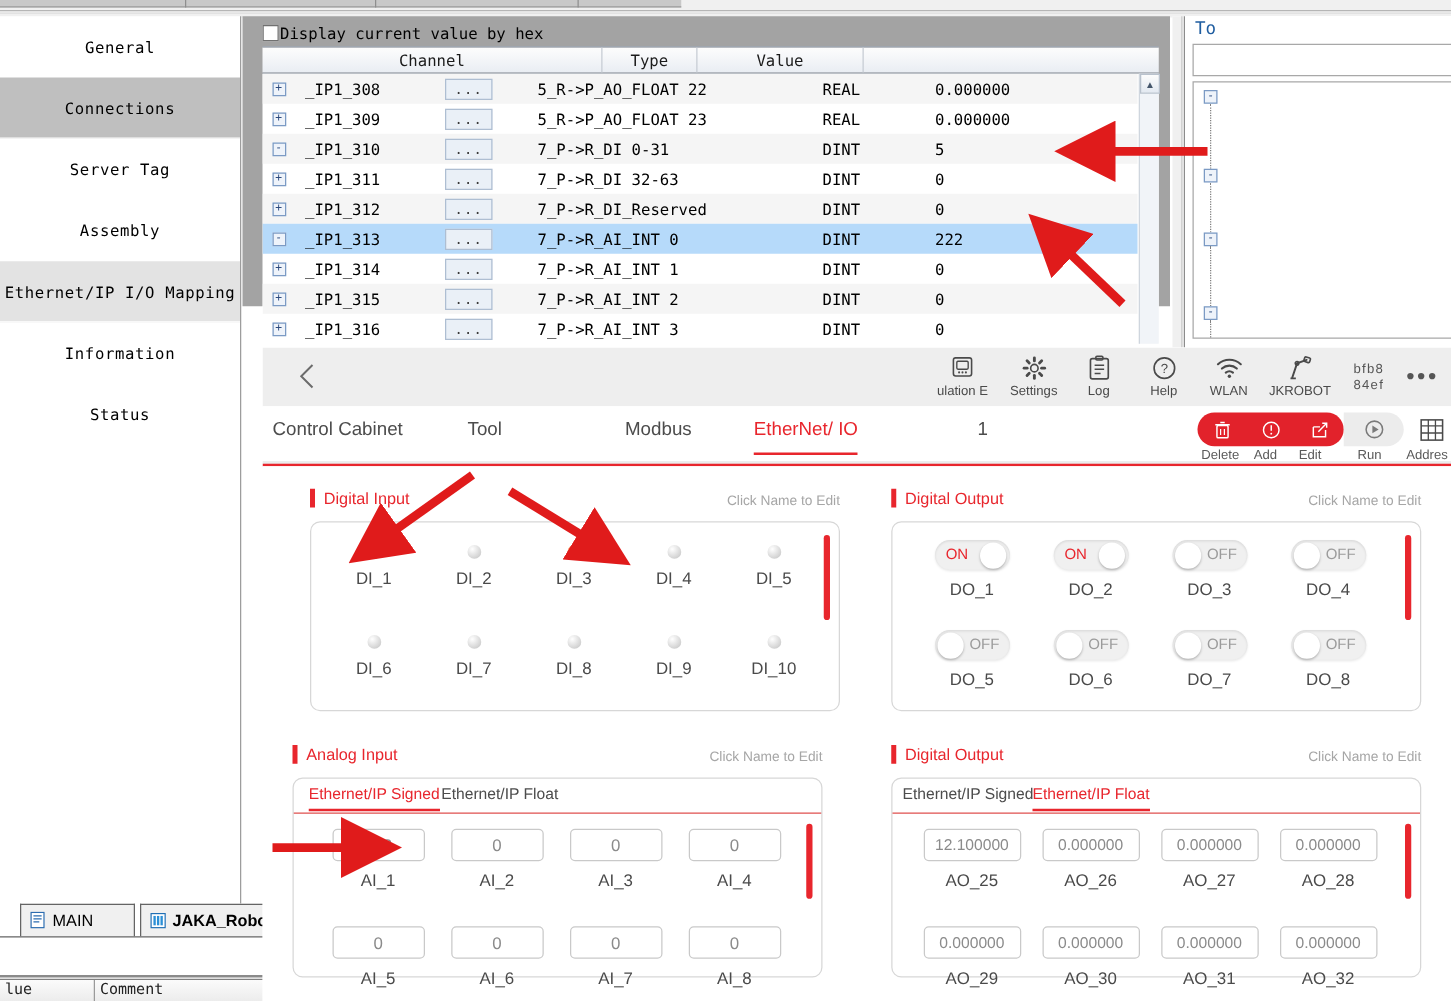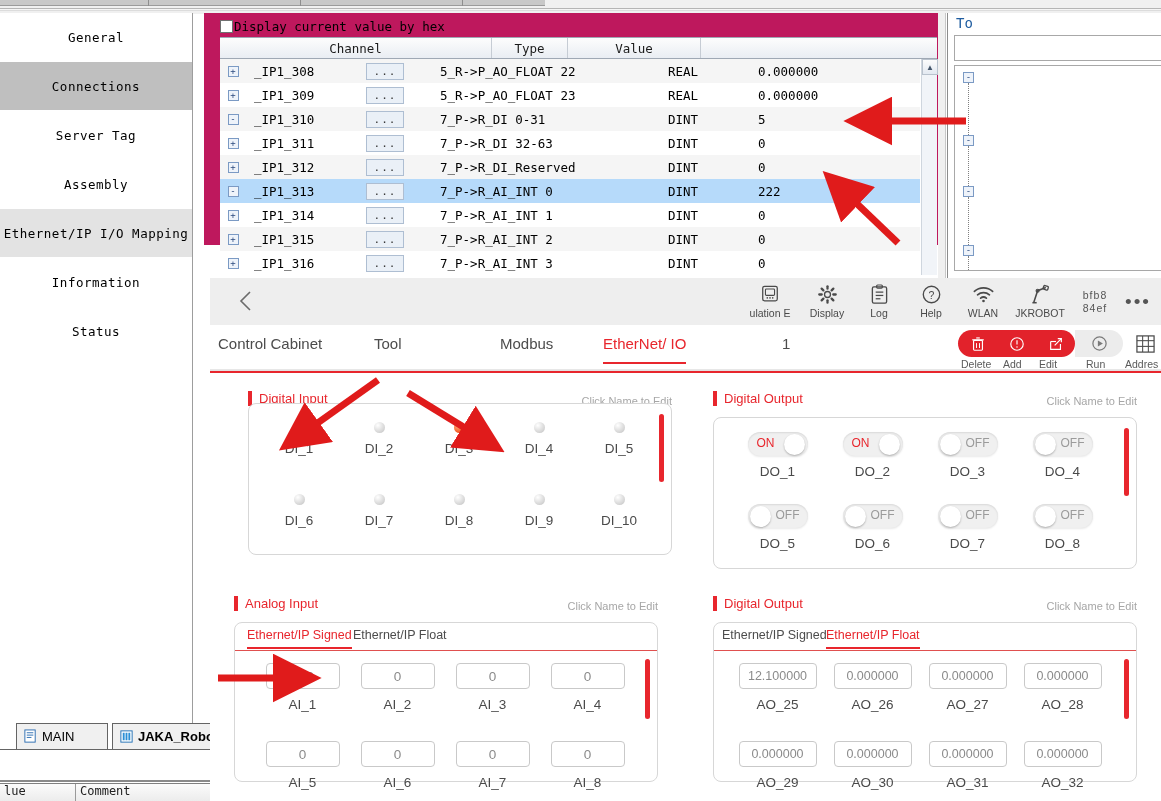--- a/index.html
+++ b/index.html
@@ -36,22 +36,22 @@
   .plc-nav-item {
     height:49px; display:flex; align-items:center; justify-content:center;
     font-size:12.5px; color:#000; letter-spacing:.5px;
     border-bottom:1px solid #ffffff;
   }
   .plc-nav-item.sel-strong { background:#bfbfbf; }
   .plc-nav-item.sel-light  { background:#e3e3e3; }
 
   
   .plc-content {
-    position:absolute; left:204px; top:13px; width:742px; height:232px;
-    background:#be185d;
+    position:absolute; left:194px; top:13px; width:742px; height:232px;
+    background:#a3a3a3;
   }
   .chk-row { position:absolute; left:16px; top:6px; display:flex; align-items:center; }
   .chkbox {
     width:13px; height:13px; border:1px solid #707070; background:#fff;
     display:inline-block;
   }
   .chk-label {
     font-family:"DejaVu Sans Mono", monospace;
     font-size:12.5px; color:#000; margin-left:1px; white-space:nowrap;
   }
@@ -511,21 +511,21 @@
                   <line x1="12" y1="18.6" x2="12" y2="21.4"></line>
                 <line x1="2.6" y1="12" x2="5.4" y2="12"></line>
                   <line x1="18.6" y1="12" x2="21.4" y2="12"></line>
                 <line x1="5.3" y1="5.3" x2="7.3" y2="7.3"></line>
                   <line x1="16.7" y1="16.7" x2="18.7" y2="18.7"></line>
                 <line x1="18.7" y1="5.3" x2="16.7" y2="7.3"></line>
                   <line x1="7.3" y1="16.7" x2="5.3" y2="18.7"></line>
               </g>
             </svg>
           </div>
-          <div class="lb">Display</div>
+          <div class="lb">Settings</div>
         </div>
 
         <div class="pd-tool">
           <div class="ic">
             <svg width="19" height="21" viewBox="0 0 20 22">
               <rect x="2.5" y="3" width="15" height="17" rx="1.6" fill="none" stroke="#4a4a4a" stroke-width="1.4"></rect>
               <rect x="7" y="1" width="6" height="3.2" rx="1" fill="none" stroke="#4a4a4a" stroke-width="1.3"></rect>
               <line x1="6" y1="8.5" x2="14" y2="8.5" stroke="#4a4a4a" stroke-width="1.3"></line>
               <line x1="6" y1="12" x2="14" y2="12" stroke="#4a4a4a" stroke-width="1.3"></line>
               <line x1="6" y1="15.5" x2="11" y2="15.5" stroke="#4a4a4a" stroke-width="1.3"></line>
@@ -643,21 +643,21 @@
     <div class="pd-red-rule"></div>
 
     <div class="pd-body">
 
       <div class="sec" style="left:38px; top:18px; width:424px;">
         <div class="sec-title">
           <span class="sec-bar"></span>
           <span>Digital Input</span>
         </div>
         <div class="sec-hint">Click Name to Edit</div>
-        <div class="sec-box" style="top:12px; width:424px; height:152px;">
+        <div class="sec-box" style="top:26px; width:424px; height:152px;">
           <div class="redbar" style="right:7px; top:10px; height:68px;"></div>
           <div class="grid5" style="top:18px; padding:0 10px;">
             <div class="cellw" style="width:80px">
                 <span class="led on"></span>
                 <span class="cell-lbl">DI_1</span>
               </div>
             <div class="cellw" style="width:80px">
                 <span class="led off"></span>
                 <span class="cell-lbl">DI_2</span>
               </div>

